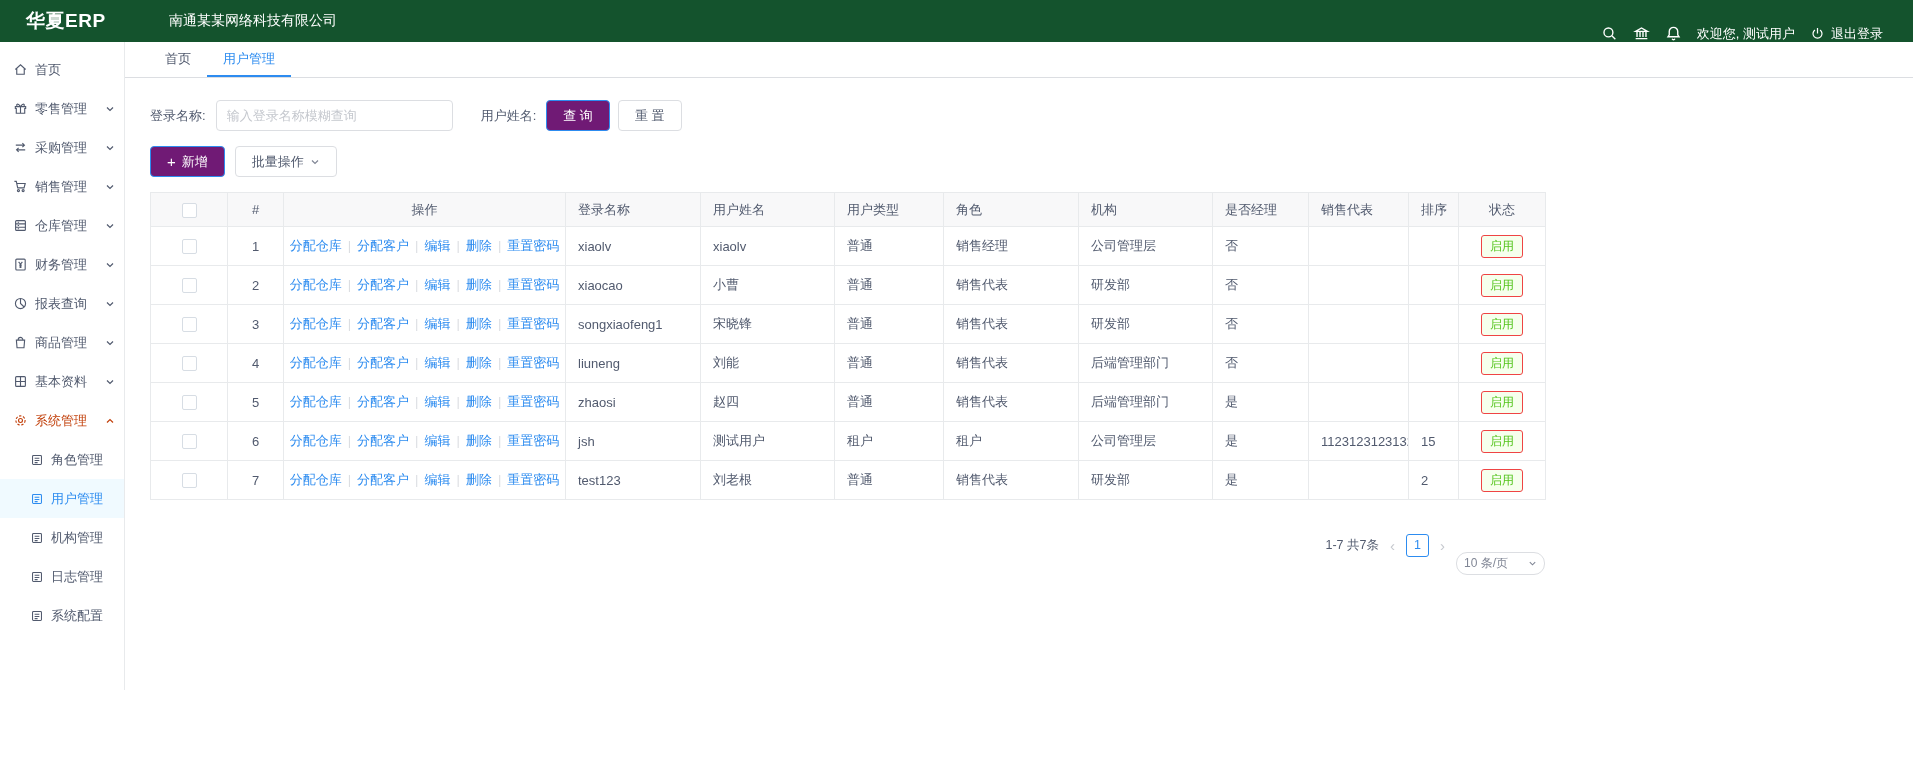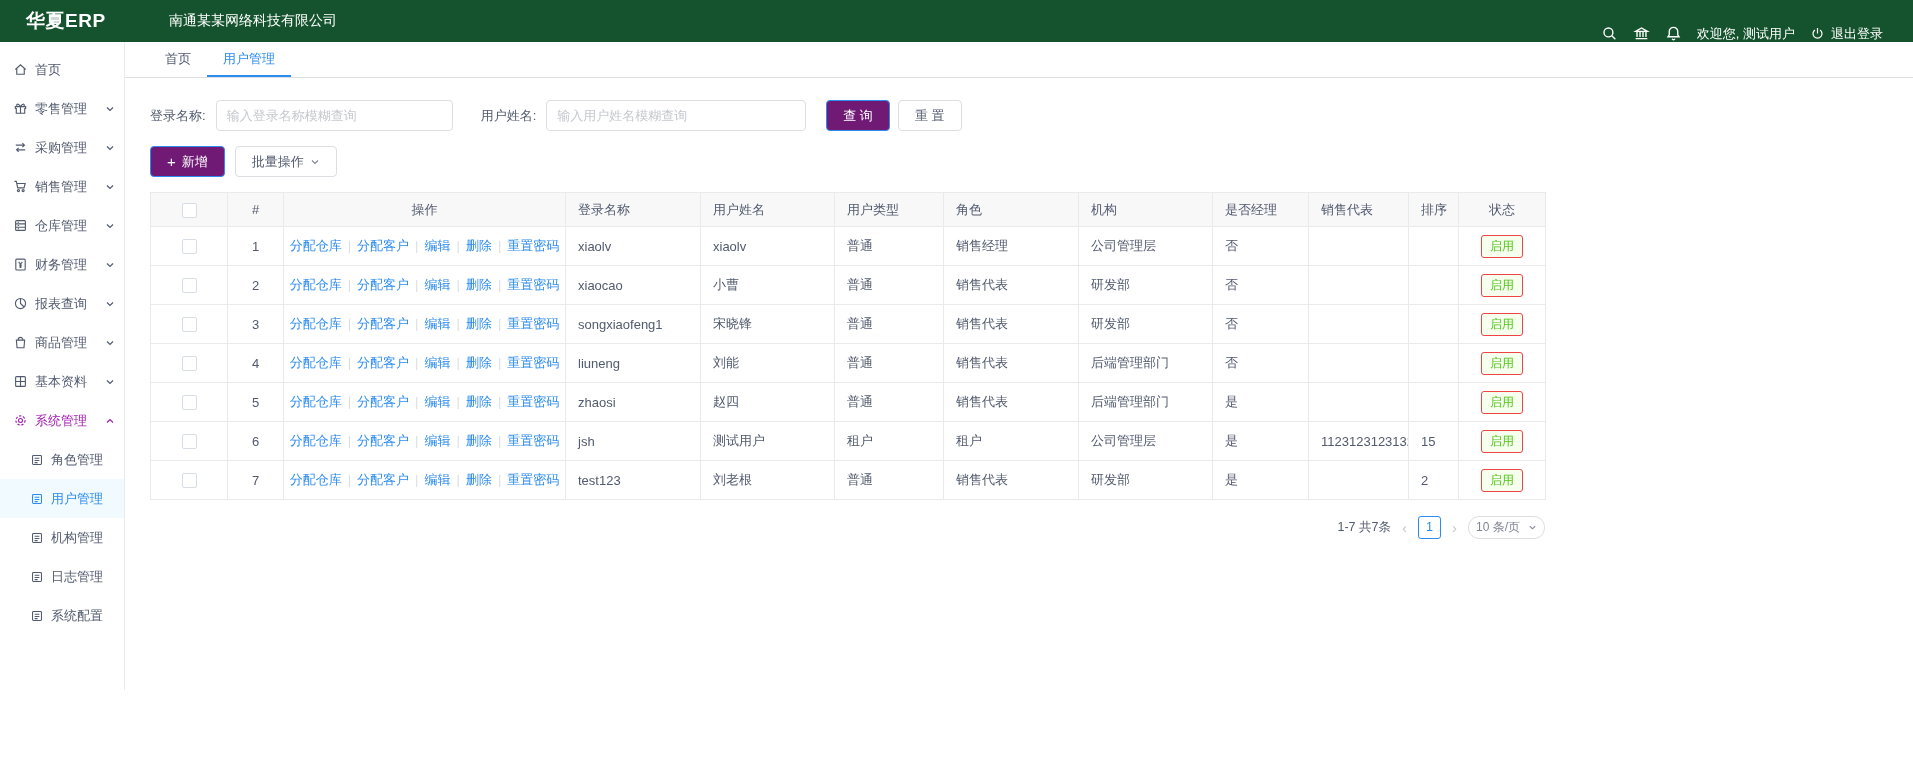--- a/index.html
+++ b/index.html
@@ -18,21 +18,21 @@
   
   .layout { display:flex; height:648px; }
   .sidebar { width:125px; border-right:1px solid #e8eaec; padding-top:8px; flex:none; background:#fff; }
   .side-item, .side-sub { height:39px; display:flex; align-items:center; font-size:13px; color:#515a6e; cursor:pointer; }
   .side-item { padding:0 9px 0 13px; }
   .side-sub  { padding:0 9px 0 30px; }
   .s-icon { display:inline-flex; margin-right:7px; flex:none; }
   .side-item svg, .side-sub svg { stroke:currentColor; }
   .chev { margin-left:auto; display:inline-flex; }
   .chev.up { transform:rotate(180deg); }
-  .side-item.active-parent { color:#a21caf; }
+  .side-item.active-parent { color:#c2410c; }
   .side-sub.active { background:#f0faff; color:#2d8cf0; }
 
   .main { flex:1; min-width:0; }
 
   
   .tabstrip { height:36px; border-bottom:1px solid #dcdee2; display:flex; align-items:stretch; padding-left:24px; background:#fff; }
   .tab { padding:0 16px; display:flex; align-items:center; font-size:13px; color:#515a6e; cursor:pointer; border-bottom:2px solid transparent; }
   .tab.active { color:#2d8cf0; border-bottom-color:#2d8cf0; }
 
   
@@ -63,21 +63,21 @@
   th.l { padding-left:12px; }
   .cb { display:inline-block; width:15px; height:15px; border:1px solid #d7dde4; border-radius:2px; background:#fff; vertical-align:middle; cursor:pointer; }
   .act { color:#2d8cf0; text-decoration:none; cursor:pointer; }
   .sep { color:#dcdee2; margin:0 6px; }
   .badge { display:inline-block; padding:2px 8px; font-size:12px; color:#52c41a; background:#f6ffed; border:1px solid #ef4444; border-radius:3px; }
 
   
   .pagination { width:1395px; margin-top:16px; display:flex; justify-content:flex-end; align-items:center; gap:9px; font-size:12.5px; color:#515a6e; }
   .pg-arrow { color:#c5c8ce; font-size:15px; cursor:pointer; padding:0 2px; }
   .pg-page { min-width:23px; height:23px; line-height:21px; text-align:center; border:1px solid #2d8cf0; color:#2d8cf0; border-radius:3px; padding:0 4px; cursor:pointer; background:#fff; }
-  .pg-size { height:23px; border:1px solid #dcdee2; border-radius:11px; display:inline-flex; align-items:center; gap:8px; padding:0 7px; color:#808695; font-size:12px; cursor:pointer; background:#fff; }
+  .pg-size { height:23px; border:1px solid #dcdee2; border-radius:11px; display:inline-flex; align-items:center; gap:20px; padding:0 7px; color:#808695; font-size:12px; cursor:pointer; background:#fff;margin-top:36px; }
 </style>
 </head>
 <body>
 
 <div class="topbar">
   <div class="logo">华夏ERP</div>
   <div class="company">南通某某网络科技有限公司</div>
   <div class="topbar-right">
     <span class="tb-icon">
       <svg width="17" height="17" viewBox="0 0 16 16" fill="none" stroke-width="1.3">
@@ -296,21 +296,20 @@
       <div class="tab">首页</div>
       <div class="tab active">用户管理</div>
     </div>
 
     <div class="content">
       <div class="search-row">
         <label>登录名称:</label>
         <input class="inp login" type="text" placeholder="输入登录名称模糊查询" style="">
         <span class="gap"></span>
         <label>用户姓名:</label>
-        <input class="inp uname" type="text" placeholder="输入用户姓名模糊查询" style="">
         <button class="btn primary">查 询</button>
         <span style="width:8px"></span>
         <button class="btn">重 置</button>
       </div>
 
       <div class="toolbar-row">
         <button class="btn primary">
           <span class="plus">+</span>
           <span>新增</span>
         </button>

